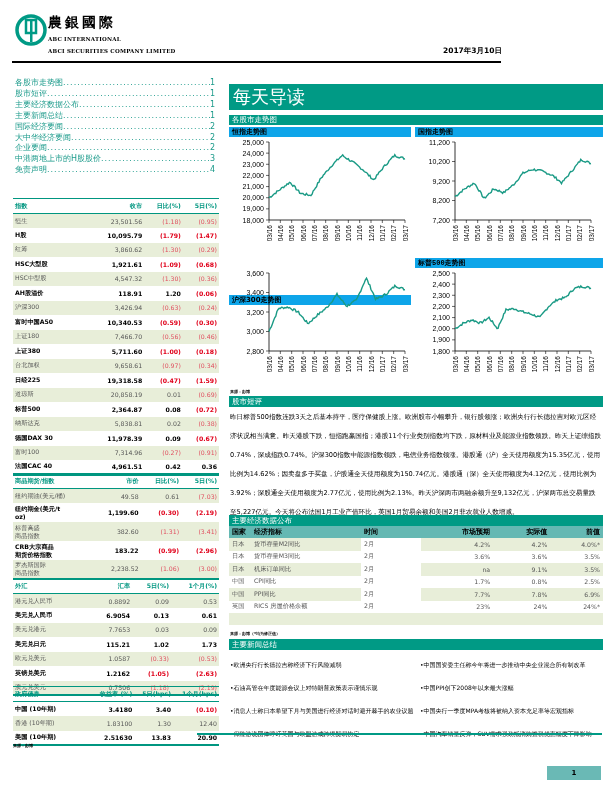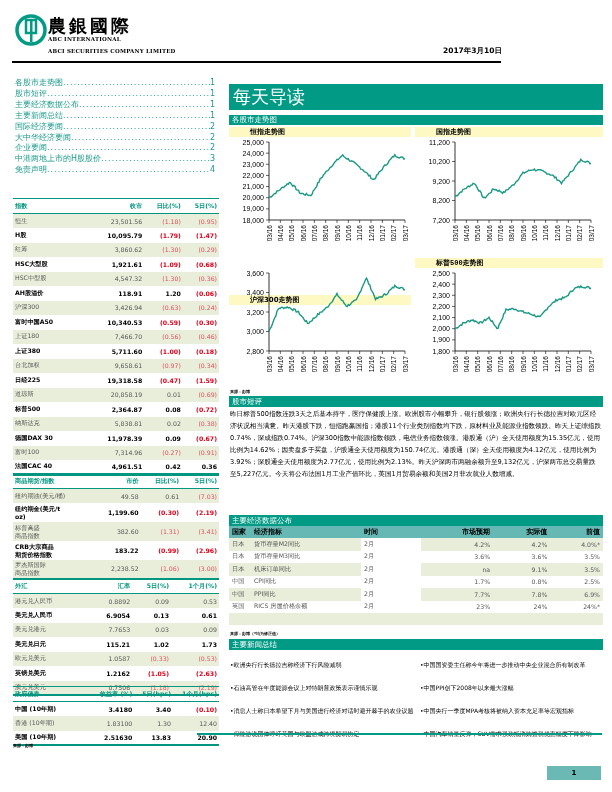--- a/index.html
+++ b/index.html
@@ -1,21 +1,21 @@
 <!DOCTYPE html>
 <html><head>
 <meta charset="utf-8">
 <style>
   * { box-sizing: border-box; margin: 0; padding: 0; }
   body { width: 612px; height: 792px; background: #fff; font-family: "DejaVu Sans", "Liberation Sans", sans-serif; color: #000; position: relative; overflow: hidden; }
   .abs { position: absolute; }
 
   
   .logo { left: 15px; top: 14px; width: 32px; height: 32px; }
-  .brand-cn { left: 48px; top: 14px; font-family: Liberation Mono, monospace; font-weight: bold; font-size: 18px; letter-spacing: 3px; }
+  .brand-cn { left: 48px; top: 14px; font-family: Liberation Mono, monospace; font-weight: bold; font-size: 14px; letter-spacing: 3px; }
   .brand-en1 { left: 48px; top: 36px; font-family: "DejaVu Serif", serif; font-size: 5.5px; font-weight: bold; letter-spacing: 0.2px; }
   .brand-en2 { left: 48px; top: 48px; font-family: "DejaVu Serif", serif; font-size: 5.5px; font-weight: bold; letter-spacing: 0.2px; }
   .report-date { right: 110px; top: 46px; font-size: 7.5px; font-weight: bold; position: absolute; }
   .header-rule { left: 12px; top: 61px; width: 489px; height: 2px; background: #000; }
 
   
   .toc { left: 15px; top: 78px; width: 200px; font-size: 8px; color: #1a9a8a; line-height: 10.9px; }
   .toc-row { display: flex; white-space: nowrap; }
   .toc-row .t { flex: 0 0 auto; }
   .toc-row .dots { flex: 1 1 auto; overflow: hidden; letter-spacing: 1px; }
@@ -34,26 +34,26 @@
   .tbl tr.lt .neg { color: #e05060; }
   .tbl-top { border-top: 1.5px solid #009680; }
   .tbl-bottom { border-bottom: 2px solid #009680; }
   .tbl td.two { line-height: 8px; height: 19px; }
 
   .src-small { font-size: 4px; font-weight: bold; }
 
   
   .title-bar { left: 229px; top: 84px; width: 374px; height: 26px; background: #009a85; color: #fff; font-size: 18px; padding-left: 4px; line-height: 26px; }
   .sec-bar { background: #009a85; color: #fff; font-size: 7.5px; height: 10px; line-height: 10px; padding-left: 3px; position: absolute; }
-  .sub-bar { background: #fef9c3; color: #000; font-weight: bold; font-size: 7px; height: 10px; line-height: 10px; padding-left: 21px; position: absolute; }
+  .sub-bar { background: #0ea5e9; color: #000; font-weight: bold; font-size: 7px; height: 10px; line-height: 10px; padding-left: 3px; position: absolute; }
 
   .chart { position: absolute; }
   .chart svg { display: block; }
 
-  .commentary { left: 230px; top: 408px; width: 372px; font-size: 6.6px; line-height: 12px; }
+  .commentary { left: 230px; top: 408px; width: 372px; font-size: 6.6px; line-height: 19px; }
   .econ { left: 229px; top: 515px; width: 374px; font-size: 6.2px; border-collapse: collapse; position: absolute; }
   .econ th { background: #65b8b3; font-weight: bold; font-size: 7px; text-align: right; padding: 1px 3px; height: 12px; }
   .econ th:nth-child(1), .econ th:nth-child(2), .econ th:nth-child(3) { text-align: left; }
   .econ td { text-align: right; padding: 0 3px; height: 12.5px; color: #555; }
   .econ td:nth-child(1), .econ td:nth-child(2), .econ td:nth-child(3) { text-align: left; }
   .econ tr.lt td { background: #e8eed9; }
   .econ tr.lt td:nth-child(3) { background: #fff; }
   .econ tr.lt.filler td { background: #e8eed9; height: 12px; }
 
   .news { left: 230px; top: 651px; width: 372px; font-size: 6px; }

